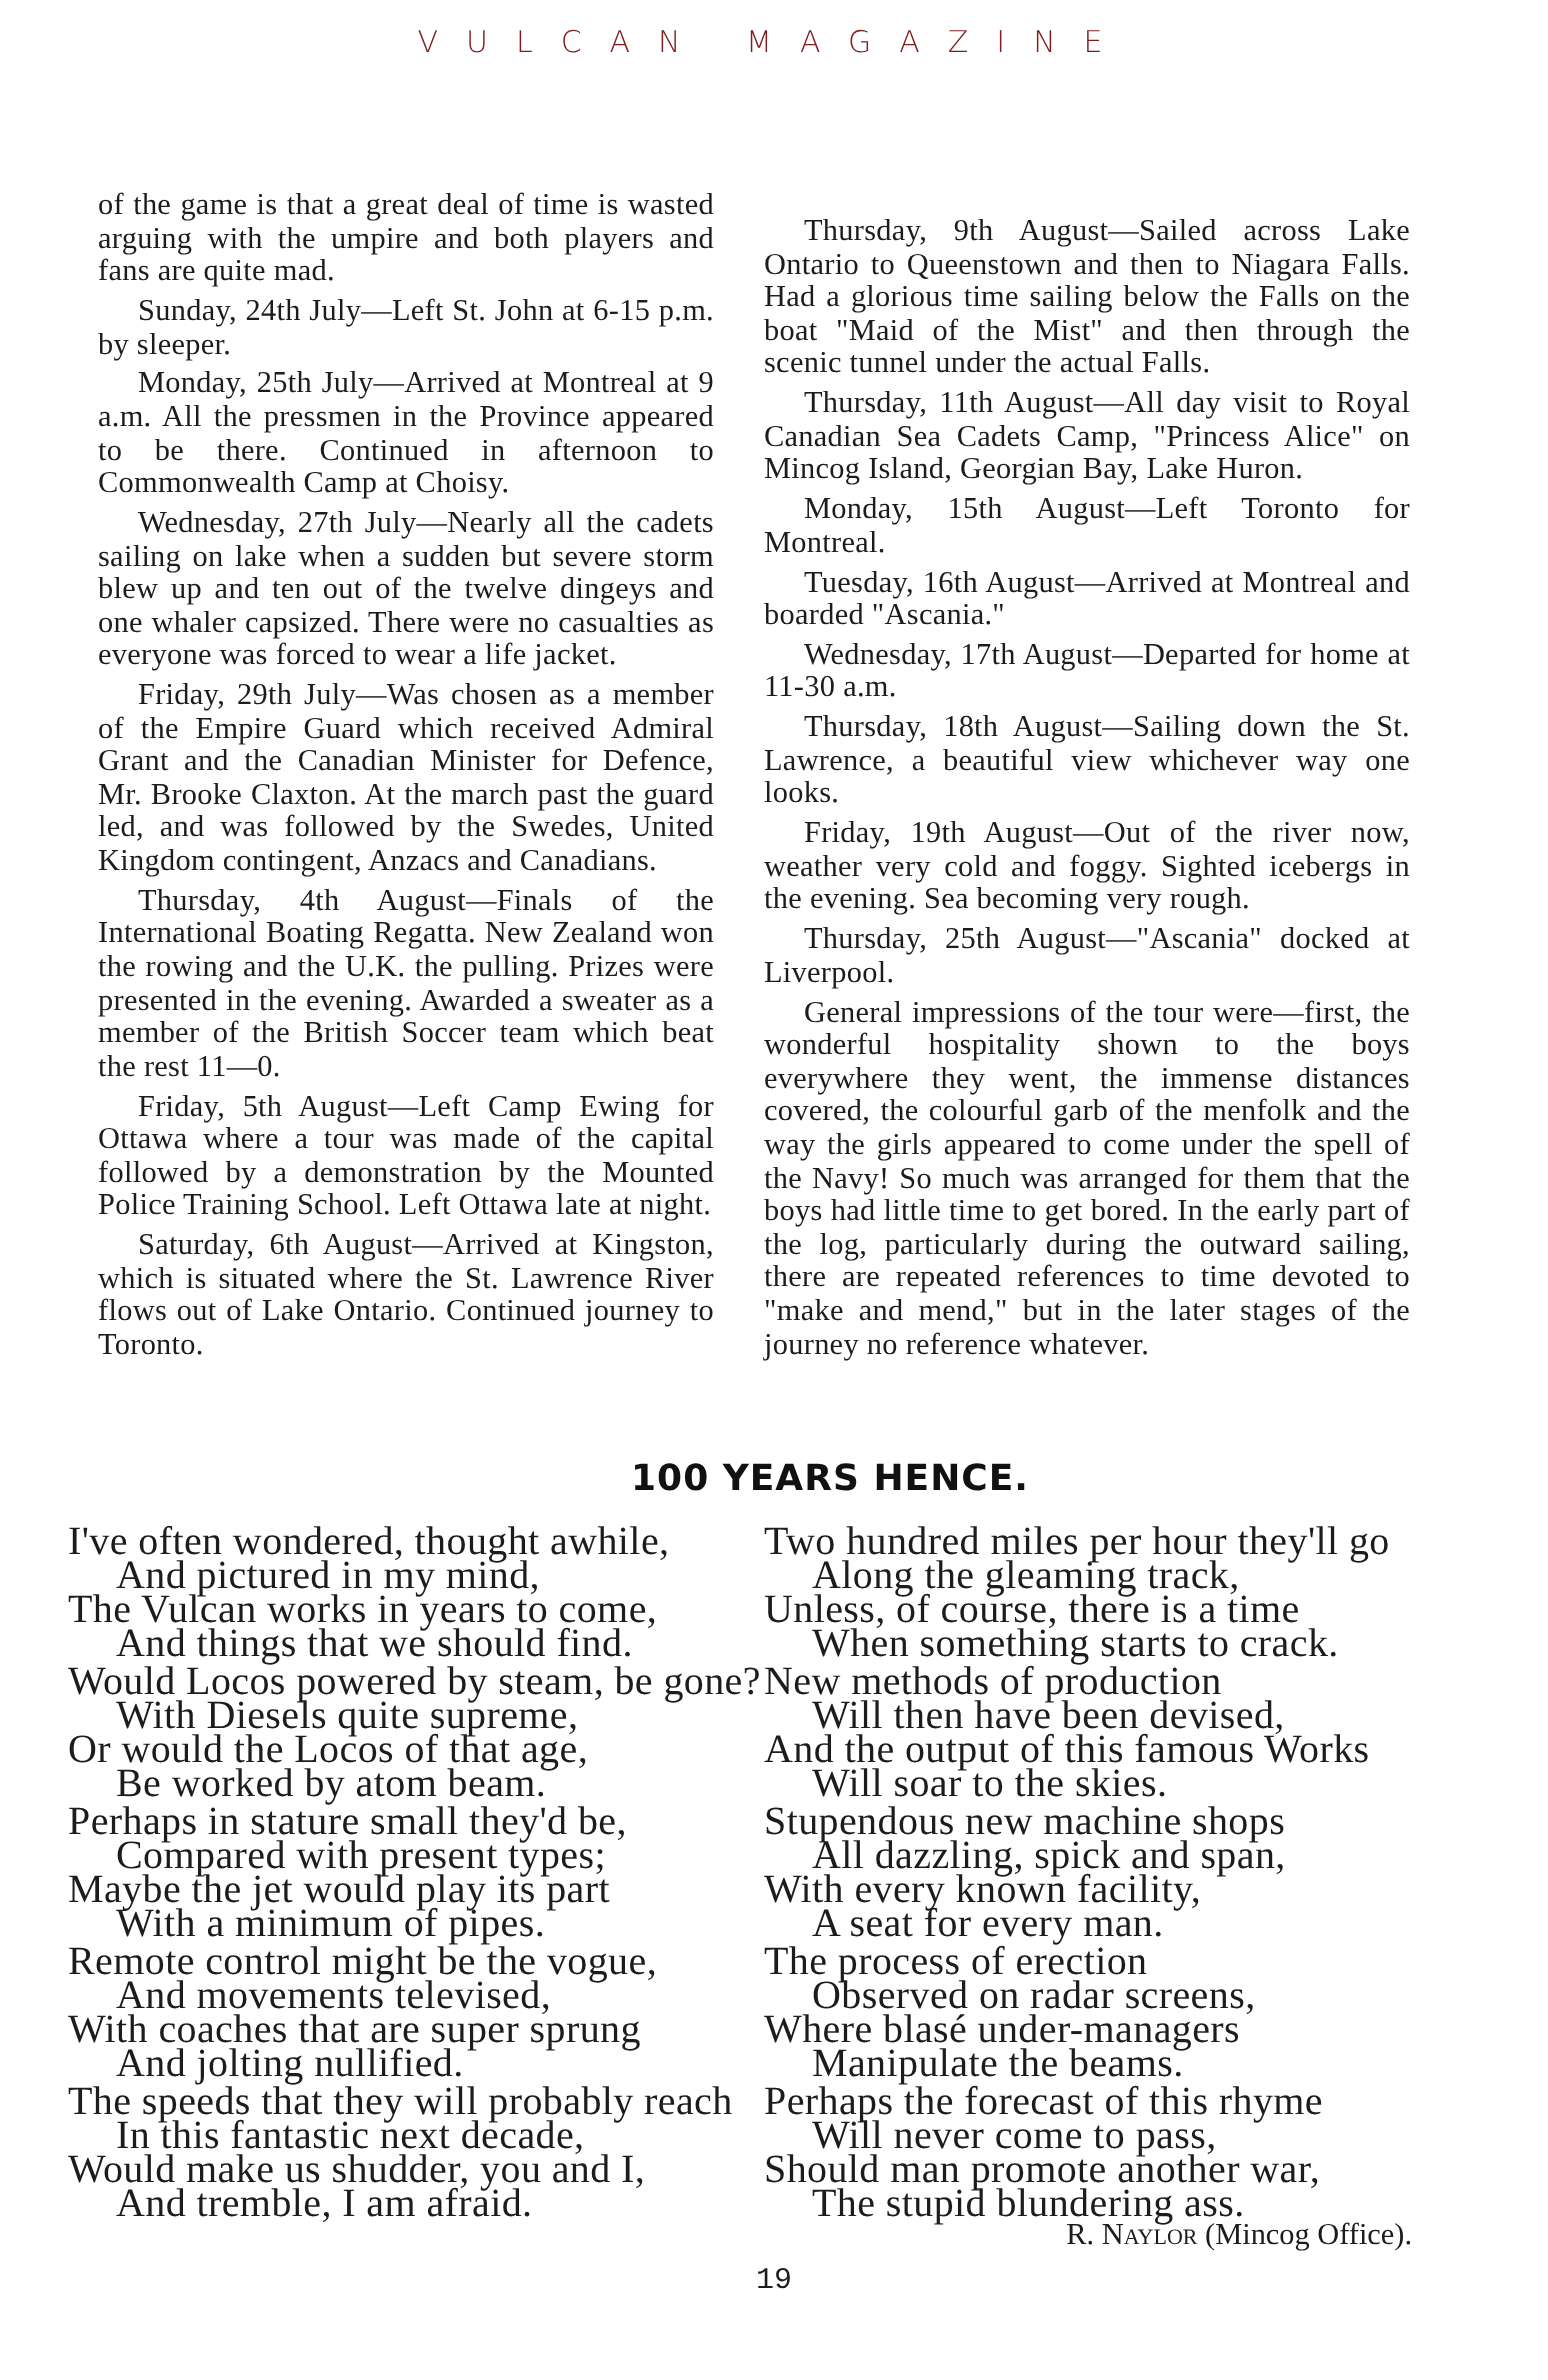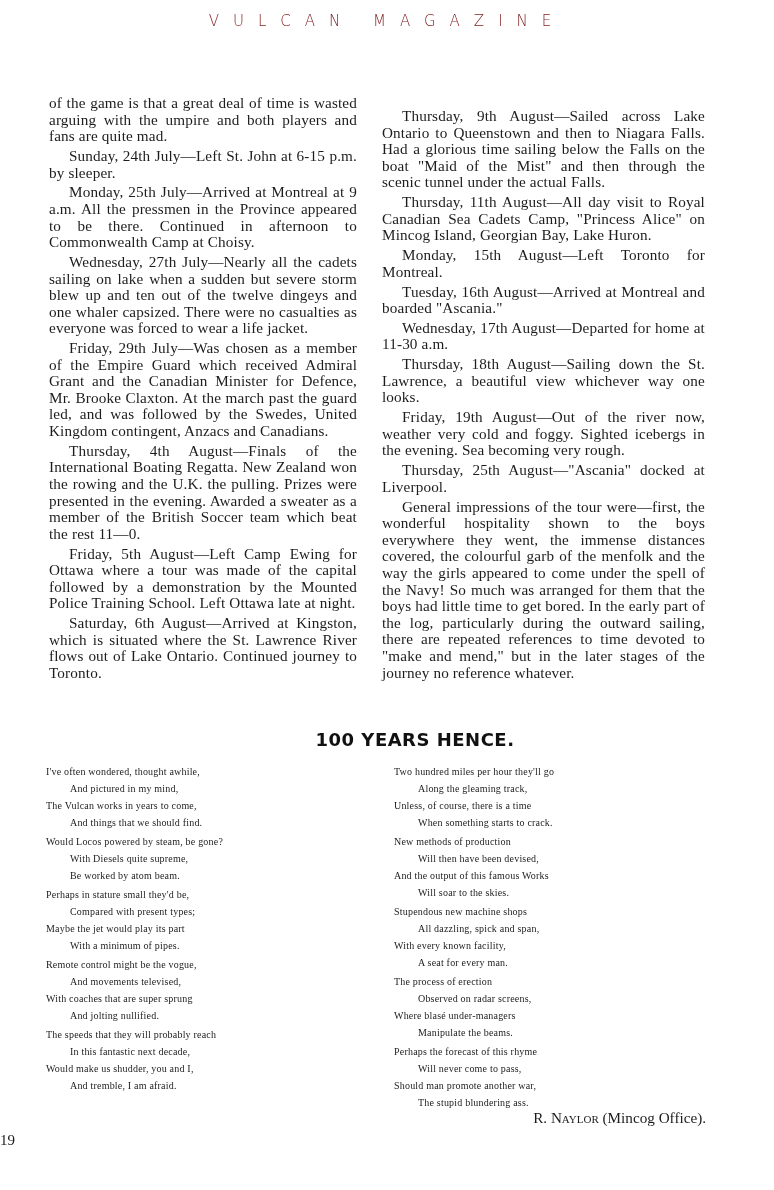--- a/index.html
+++ b/index.html
@@ -4,29 +4,29 @@
 <style>
   html, body { margin: 0; padding: 0; background: #ffffff; }
   body { width: 774px; height: 1190px; position: relative; overflow: hidden; color: #1c1c1c; font-family: "DejaVu Serif", "Liberation Serif", serif; }
   .masthead { position: absolute; top: 12px; left: 0; width: 774px; text-align: center; font-family: "DejaVu Sans", sans-serif; font-size: 15px; letter-spacing: 14px; font-weight: 300; color: #7f1d1d; }
   .col { position: absolute; font-family: "Liberation Serif", serif; font-size: 15.2px; line-height: 16.6px; text-align: justify; margin-top: 42px; }
   .col-left { left: 49px; top: 53px; width: 308px; }
   .col-right { left: 382px; top: 66px; width: 323px; }
   .col p { margin: 0 0 3.2px 0; text-indent: 20px; letter-spacing: 0.15px; }
   .col p.noindent { text-indent: 0; }
   .headline { position: absolute; top: 729px; left: 0; width: 774px; text-align: center; font-family: "DejaVu Sans", sans-serif; font-weight: bold; font-size: 18px; letter-spacing: 0.5px; color: #111; margin-left: 28px; }
-  .poem { position: absolute; font-family: "Liberation Serif", serif; font-size: 10px; line-height: 17px; margin-left: 12px; }
+  .poem { position: absolute; font-family: "Liberation Serif", serif; font-size: 20px; line-height: 17px; }
   .poem-left { left: 34px; top: 763px; width: 340px; }
   .poem-right { left: 382px; top: 763px; width: 340px; }
   .stanza { margin-bottom: 2px; }
   .line { white-space: nowrap; letter-spacing: 0.2px; }
   .line.indent { padding-left: 24px; }
   .signature { position: absolute; top: 1109px; left: 500px; width: 206px; text-align: right; font-family: "Liberation Serif", serif; font-size: 15.2px; white-space: nowrap; }
   .sc { font-variant: small-caps; }
-  .page-number { position: absolute; top: 1132px; left: 0; width: 774px; text-align: left; font-family: Liberation Serif, serif; font-size: 15px; }
+  .page-number { position: absolute; top: 1132px; left: 0; width: 774px; text-align: center; font-family: Liberation Mono, monospace; font-size: 15px; }
 </style>
 </head>
 <body>
 
 <div class="masthead">VULCAN MAGAZINE</div>
 
 <div class="col col-left">
   <p class="noindent">of the game is that a great deal of time is wasted arguing with the umpire and both players and fans are quite mad.</p>
   <p>Sunday, 24th July—Left St. John at 6-15 p.m. by sleeper.</p>
   <p>Monday, 25th July—Arrived at Montreal at 9 a.m. All the pressmen in the Province appeared to be there. Continued in afternoon to Commonwealth Camp at Choisy.</p>
@@ -54,20 +54,21 @@
 <div class="poem poem-left">
   <div class="stanza">
     <div class="line">I've often wondered, thought awhile,</div>
     <div class="line indent">And pictured in my mind,</div>
     <div class="line">The Vulcan works in years to come,</div>
     <div class="line indent">And things that we should find.</div>
   </div>
   <div class="stanza">
     <div class="line">Would Locos powered by steam, be gone?</div>
     <div class="line indent">With Diesels quite supreme,</div>
+    <div class="line">Or would the Locos of that age,</div>
     <div class="line indent">Be worked by atom beam.</div>
   </div>
   <div class="stanza">
     <div class="line">Perhaps in stature small they'd be,</div>
     <div class="line indent">Compared with present types;</div>
     <div class="line">Maybe the jet would play its part</div>
     <div class="line indent">With a minimum of pipes.</div>
   </div>
   <div class="stanza">
     <div class="line">Remote control might be the vogue,</div>

